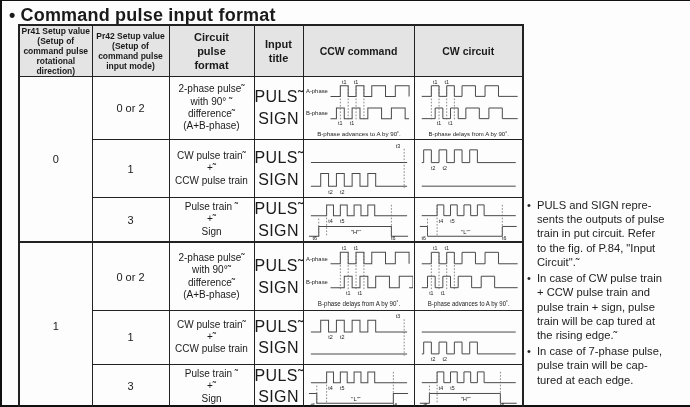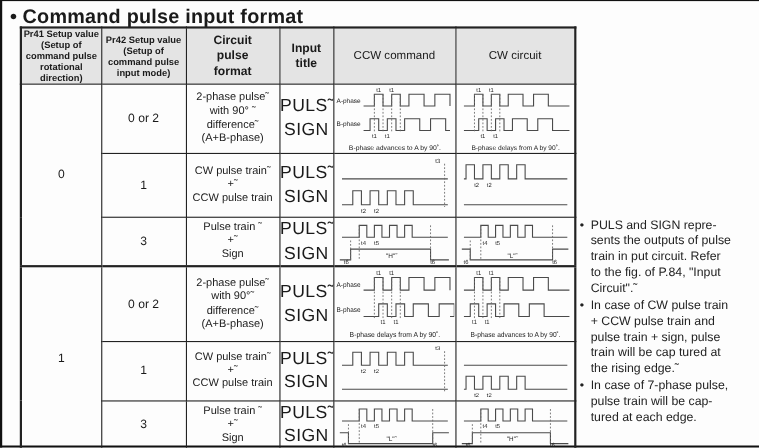--- a/index.html
+++ b/index.html
@@ -33,21 +33,21 @@
     text-align:center;vertical-align:middle;
     padding:0;overflow:hidden;
   }
   tr.hr{height:51px;}
   tr.r1{height:63px;}  tr.r2{height:58px;}  tr.r3{height:42px;}
   tr.r4{height:68px;}  tr.r5{height:54px;}  tr.r6{height:42px;}
   tr.grp td{border-top:2px solid #222;}
   .hdr-cell{background:#e4e4e4;white-space:pre-line;}
   .h-sm{font-size:8.5px;font-weight:bold;line-height:1.18;}
   .h-lg{font-size:11px;font-weight:bold;line-height:1.3;}
-  .h-md{font-size:10.5px;font-weight:normal;}
+  .h-md{font-size:10.5px;font-weight:bold;}
   td.pr41,td.pr42{font-size:11px;margin-left:32px;}
   td.fmt{font-size:10px;white-space:pre-line;line-height:1.24;margin-top:40px;}
   td.sig{font-size:16px;white-space:pre-line;line-height:1.35;letter-spacing:.4px;}
   td.wc{position:relative;}
   .wave{position:absolute;inset:1px;}
   .wave svg{display:block;width:100%;height:100%;}
   .notes{
     position:absolute;left:527px;top:198px;width:163px;
     font-size:11.2px;line-height:1.27;color:#222;
   }

